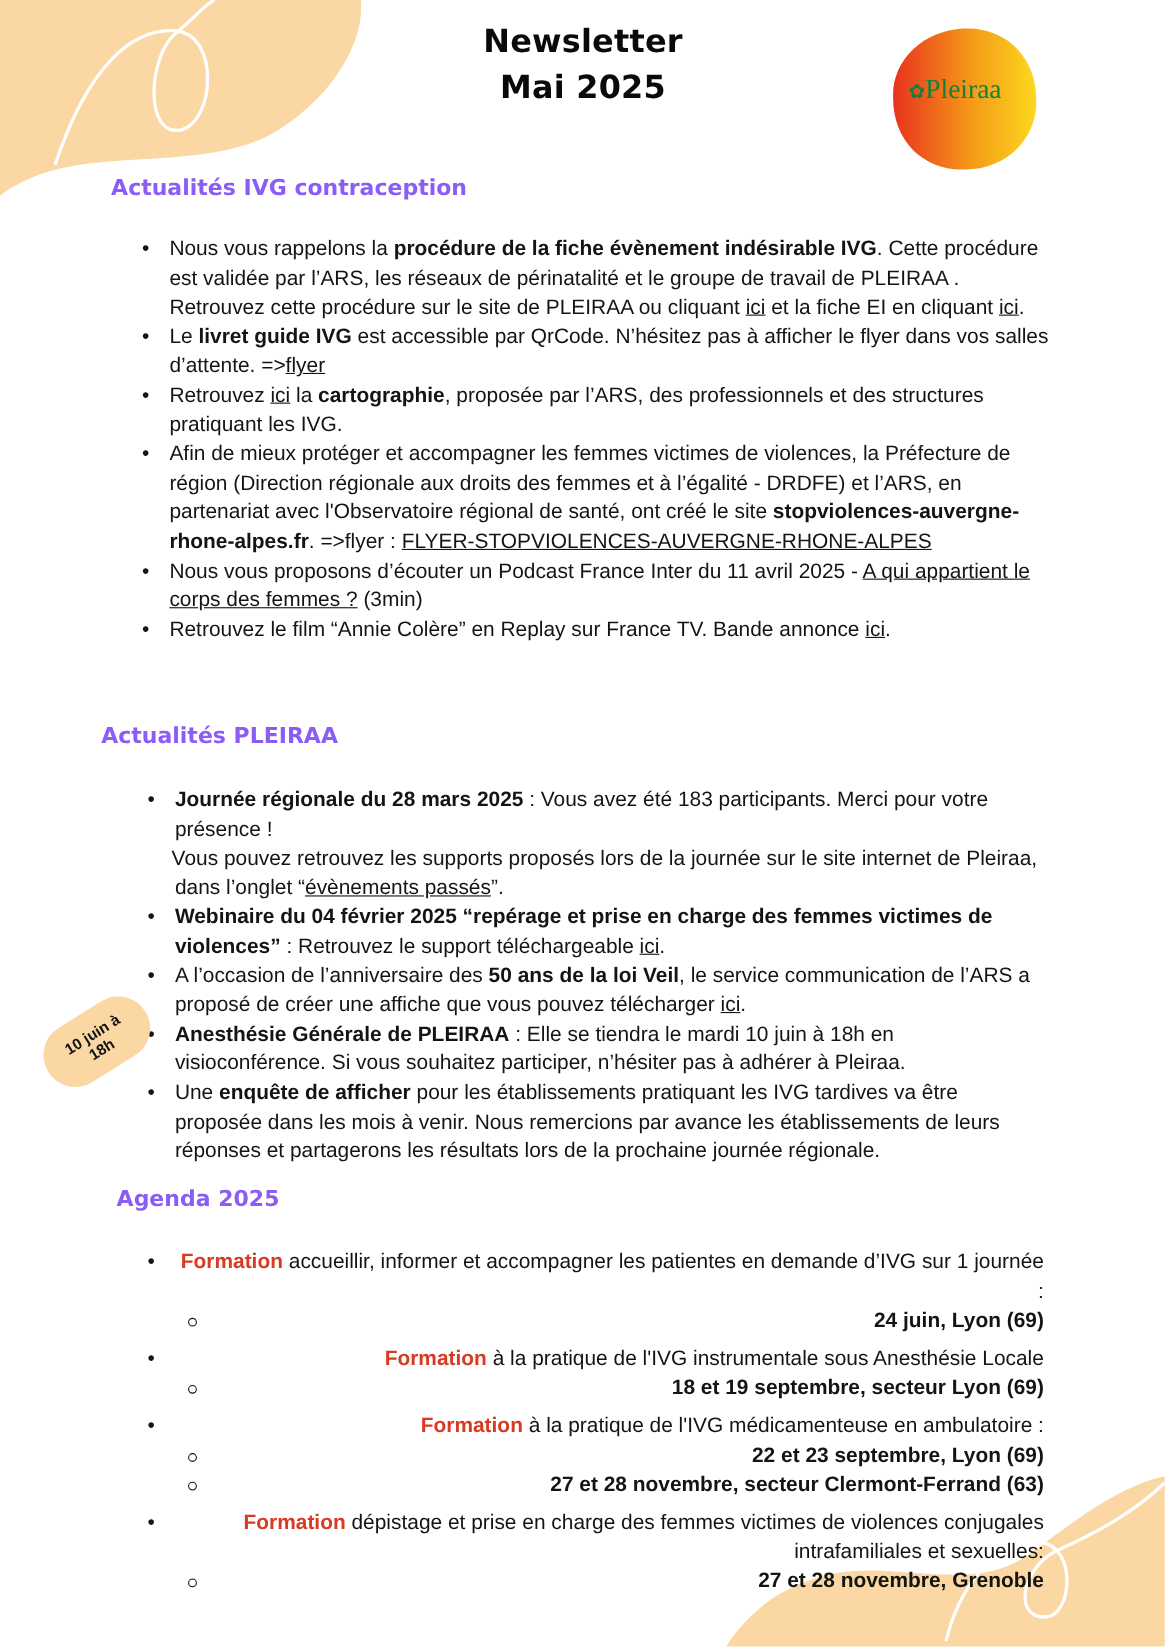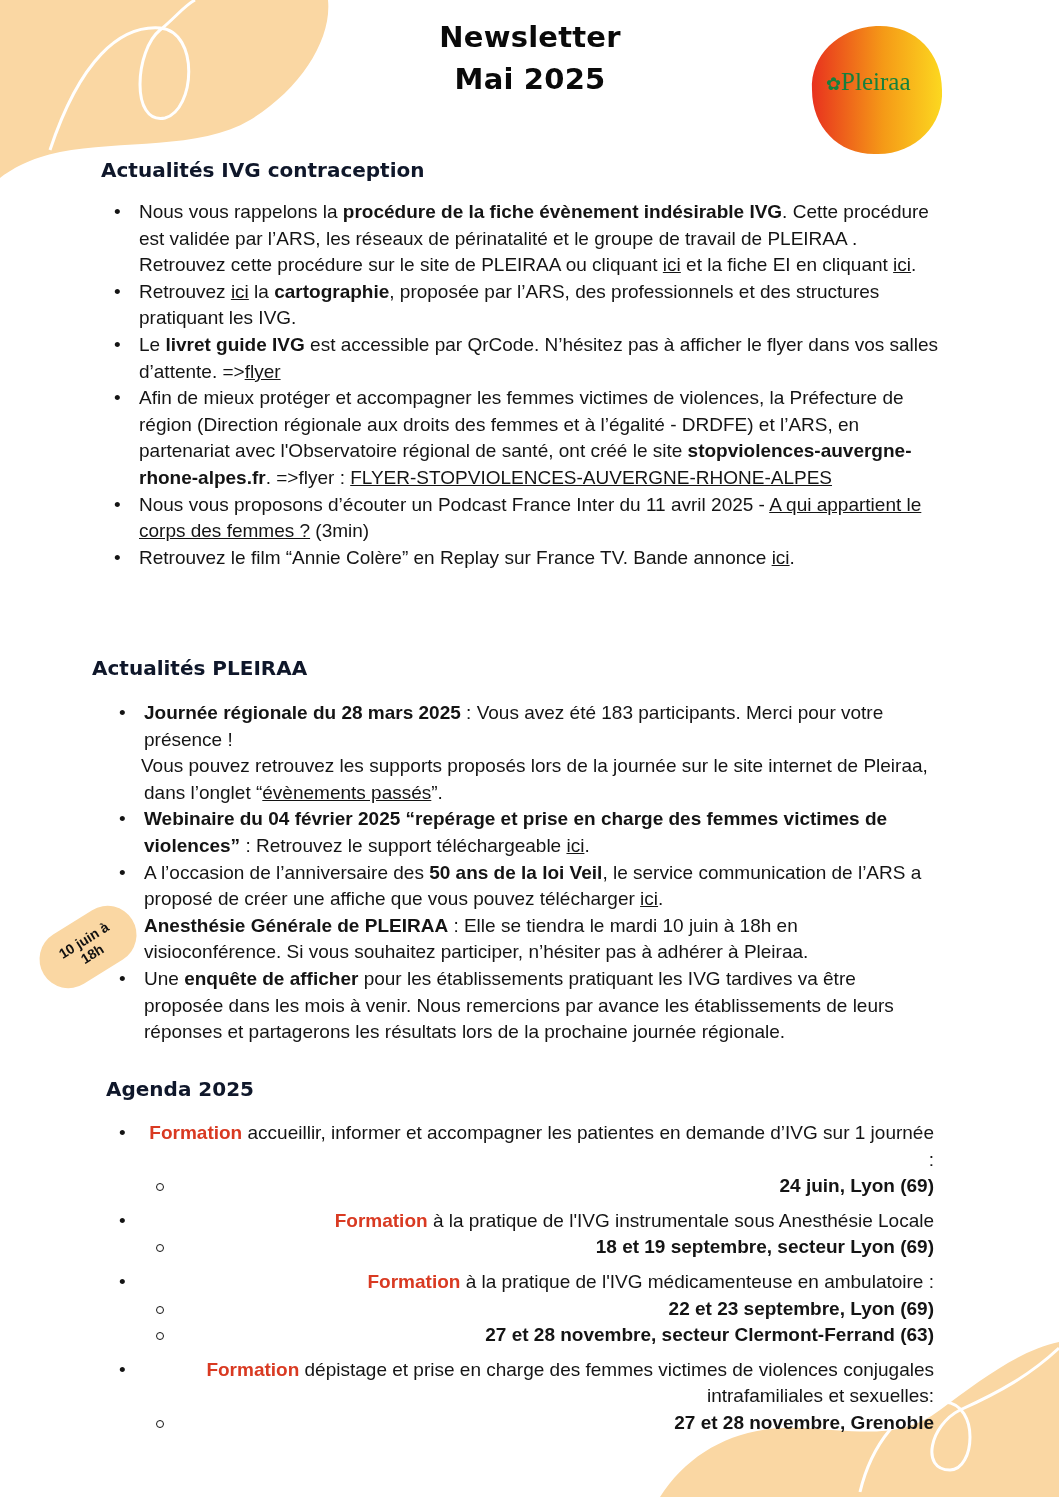--- a/index.html
+++ b/index.html
@@ -3,22 +3,22 @@
 <meta charset="utf-8">
 <style>
   html, body { margin:0; padding:0; }
   body { width:1059px; height:1497px; position:relative; overflow:hidden; background:#ffffff;
     font-family:"Liberation Sans", sans-serif; color:#141414; }
   .deco { position:absolute; pointer-events:none; }
   .title { position:absolute; left:380px; top:16px; width:300px; text-align:center;
     font-family:"DejaVu Sans", sans-serif; font-weight:bold; font-size:29px; line-height:42px; color:#0a0a0a; letter-spacing:0.2px; }
   .logo { position:absolute; left:806px; top:20px; width:142px; height:140px; }
   .logo-text { position:absolute; left:826px; top:68px; font-family:"Liberation Serif", serif; color:#15803d; font-size:25px; }
-  h2 { position:absolute; margin:0; font-family:"DejaVu Sans", sans-serif; font-weight:bold; font-size:20px; color:#0f172a; }
-  ul.main { position:absolute; margin:0; padding:0; list-style:none; font-size:19px; line-height:26.6px; }
+  h2 { position:absolute; margin:0; font-family:"DejaVu Sans", sans-serif; font-weight:bold; font-size:20px; color:#8b5cf6; }
+  ul.main { position:absolute; margin:15px; padding:0; list-style:none; font-size:19px; line-height:26.6px; }
   ul.main > li { position:relative; padding-left:0; }
   ul.main > li::before { content:"\2022"; position:absolute; left:-25px; top:0; font-size:19px; }
   .u { text-decoration:underline; cursor:pointer; }
   b { font-weight:bold; }
   .red { color:#d93a22; font-weight:bold; }
   ul.sub { margin:0; padding:0; list-style:none; }
   ul.sub li { position:relative; padding-left:34px;font-weight:bold; }
   ul.sub li::before { content:""; position:absolute; left:12px; top:10px; width:6px; height:6px; border:1.6px solid #141414; border-radius:50%; }
   .agenda > li { margin-bottom:8px;text-align:right; }
   .badge { position:absolute; left:36px; top:918px; width:104px; height:58px; background:#fad7a3; border-radius:30px;
@@ -53,22 +53,22 @@
   </defs>
   <path d="M70,6 C108,4 136,32 136,70 C138,104 110,134 72,134 C34,136 6,108 6,70 C4,36 32,8 70,6 Z" fill="url(#lg)"></path>
 </svg>
 <div class="logo-text">
   <span style="font-size:18px">✿</span><span>Pleiraa</span>
 </div>
 
 <h2 style="left:101px;top:158px">Actualités IVG contraception</h2>
 <ul class="main" style="left:139px;top:199px;width:800px">
   <li><span>Nous vous rappelons la </span><b>procédure de la fiche évènement indésirable IVG</b><span>. Cette procédure est validée par l’ARS, les réseaux de périnatalité et le groupe de travail de PLEIRAA . Retrouvez cette procédure sur le site de PLEIRAA ou cliquant </span><a class="u">ici</a><span> et la fiche EI en cliquant </span><a class="u">ici</a><span>.</span></li>
+  <li><span>Le </span><b>livret guide IVG</b><span> est accessible par QrCode. N’hésitez pas à afficher le flyer dans vos salles d’attente. =&gt;</span><a class="u">flyer</a></li>
   <li><span>Retrouvez </span><a class="u">ici</a><span> la </span><b>cartographie</b><span>, proposée par l’ARS, des professionnels et des structures pratiquant les IVG.</span></li>
-  <li><span>Le </span><b>livret guide IVG</b><span> est accessible par QrCode. N’hésitez pas à afficher le flyer dans vos salles d’attente. =&gt;</span><a class="u">flyer</a></li>
   <li><span>Afin de mieux protéger et accompagner les femmes victimes de violences, la Préfecture de région (Direction régionale aux droits des femmes et à l’égalité - DRDFE) et l’ARS, en partenariat avec l'Observatoire régional de santé, ont créé le site </span><b>stopviolences-auvergne-rhone-alpes.fr</b><span>. =&gt;flyer : </span><a class="u">FLYER-STOPVIOLENCES-AUVERGNE-RHONE-ALPES</a></li>
   <li><span>Nous vous proposons d’écouter un Podcast France Inter du 11 avril 2025 - </span><a class="u">A qui appartient le corps des femmes ?</a><span> (3min)</span></li>
   <li><span>Retrouvez le film “Annie Colère” en Replay sur France TV. Bande annonce </span><a class="u">ici</a><span>.</span></li>
 </ul>
 
 <h2 style="left:92px;top:656px">Actualités PLEIRAA</h2>
 <ul class="main" style="left:144px;top:700px;width:790px">
   <li><b>Journée régionale du 28 mars 2025</b><span> : Vous avez été 183 participants. Merci pour votre présence !</span><br><span style="margin-left:-3px">Vous pouvez retrouvez les supports proposés lors de la journée sur le site internet de Pleiraa, dans l’onglet “</span><a class="u">évènements passés</a><span>”.</span></li>
   <li><b>Webinaire du 04 février 2025 “repérage et prise en charge des femmes victimes de violences”</b><span> : Retrouvez le support téléchargeable </span><a class="u">ici</a><span>.</span></li>
   <li><span>A l’occasion de l’anniversaire des </span><b>50 ans de la loi Veil</b><span>, le service communication de l’ARS a proposé de créer une affiche que vous pouvez télécharger </span><a class="u">ici</a><span>.</span></li>

